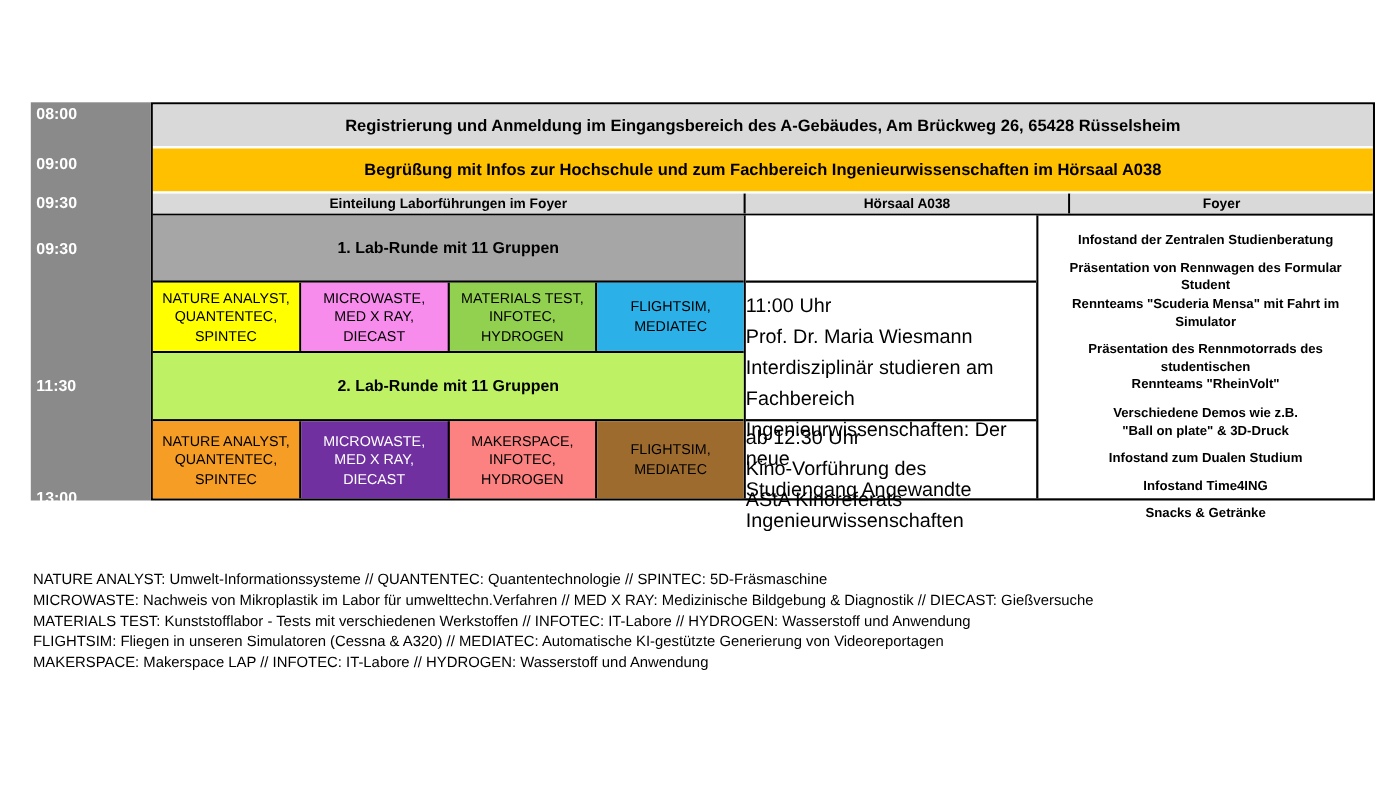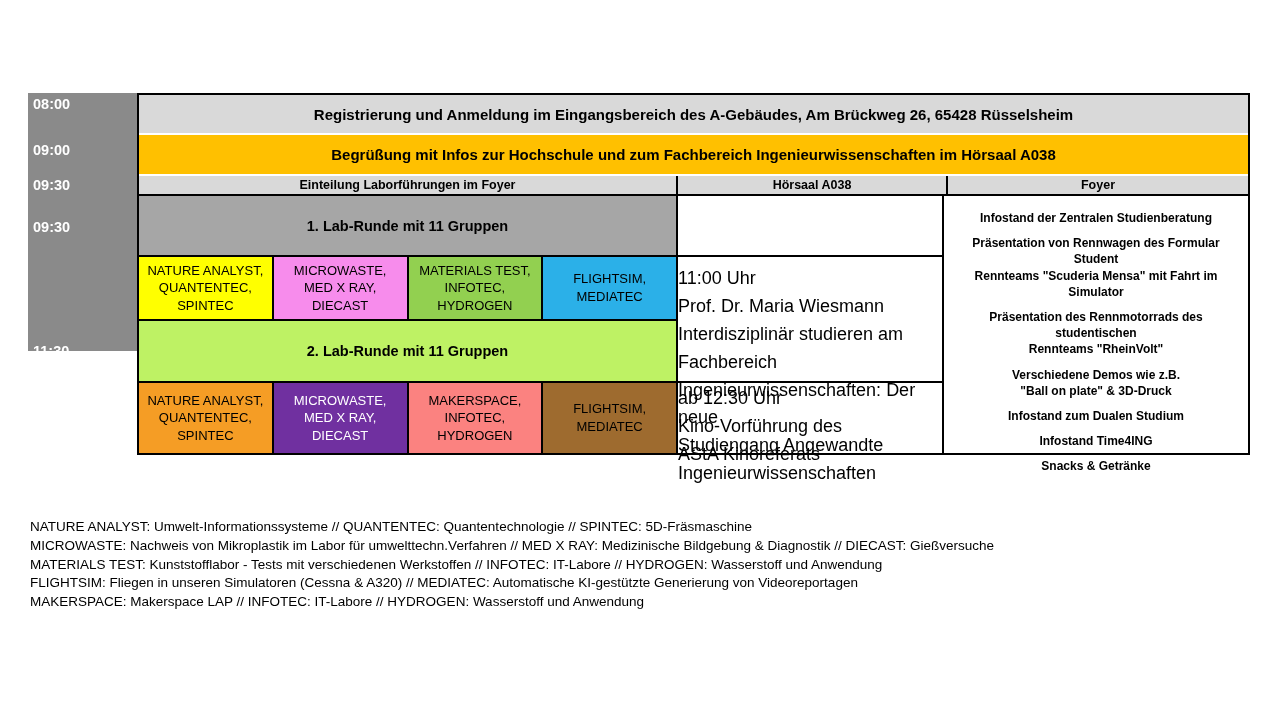--- a/index.html
+++ b/index.html
@@ -8,21 +8,21 @@
     position: relative;
     width: 1272px; height: 717px;
     background: #ffffff;
     font-family: "Liberation Sans", sans-serif;
     color: #000;
     overflow: hidden;
   }
   .sched { position: absolute; left: 28px; top: 93px; display: flex; }
 
   
-  .time-col { width: 109px; height: 258px; position: relative; flex: 0 0 109px; }
+  .time-col { width: 109px; height: 362px; position: relative; flex: 0 0 109px; }
   .time-label {
     position: absolute; left: 5px;
     color: #ffffff; font-weight: bold; font-size: 14.5px;
   }
 
   
   .tbl { width: 1113px; border: 2px solid #000; background: #fff; }
   .banner {
     display: flex; align-items: center; justify-content: center;
     font-weight: bold; font-size: 15px; text-align: center;
@@ -30,21 +30,21 @@
   .banner-reg { height: 38px; }
   .banner-welcome { height: 39px; }
   .wgap { height: 2px; background: #ffffff; }
 
   .header-row { display: flex; height: 20px; border-bottom: 2px solid #000; }
   .hcell {
     display: flex; align-items: center; justify-content: center;
     font-weight: bold; font-size: 12.5px;
   }
   .hcell-lab   { width: 539px; border-right: 2px solid #000; }
-  .hcell-hs    { width: 270px; border-right: 2px solid #000; }
+  .hcell-hs    { width: 295px; border-right: 2px solid #000; }
   .hcell-foyer { flex: 1; }
 
   .body { display: flex; height: 257px; }
   .lab-section { width: 539px; border-right: 2px solid #000; display: flex; flex-direction: column; }
   .round {
     display: flex; align-items: center; justify-content: center;
     font-weight: bold; font-size: 14.5px;
     border-bottom: 2px solid #000;
   }
   .round-1 { height: 61px; }

